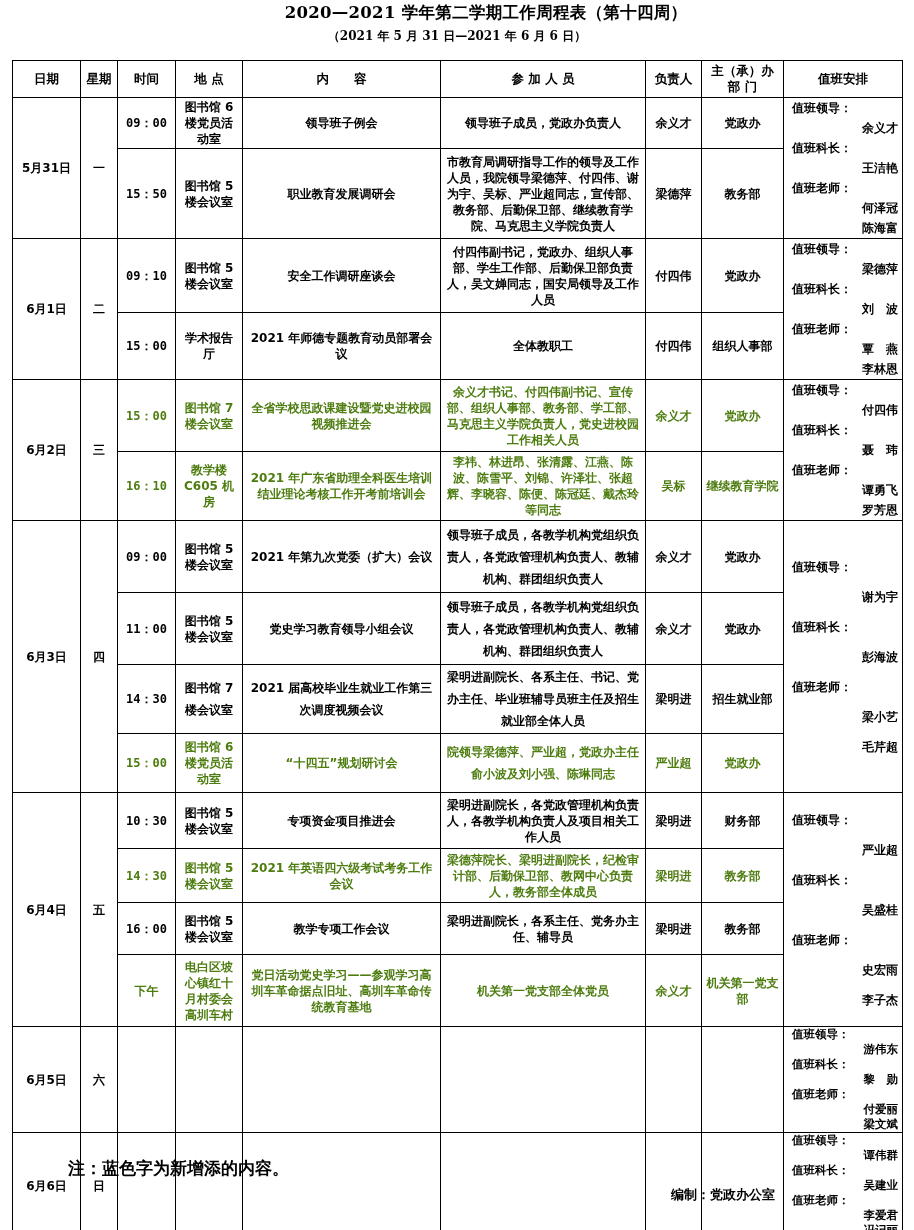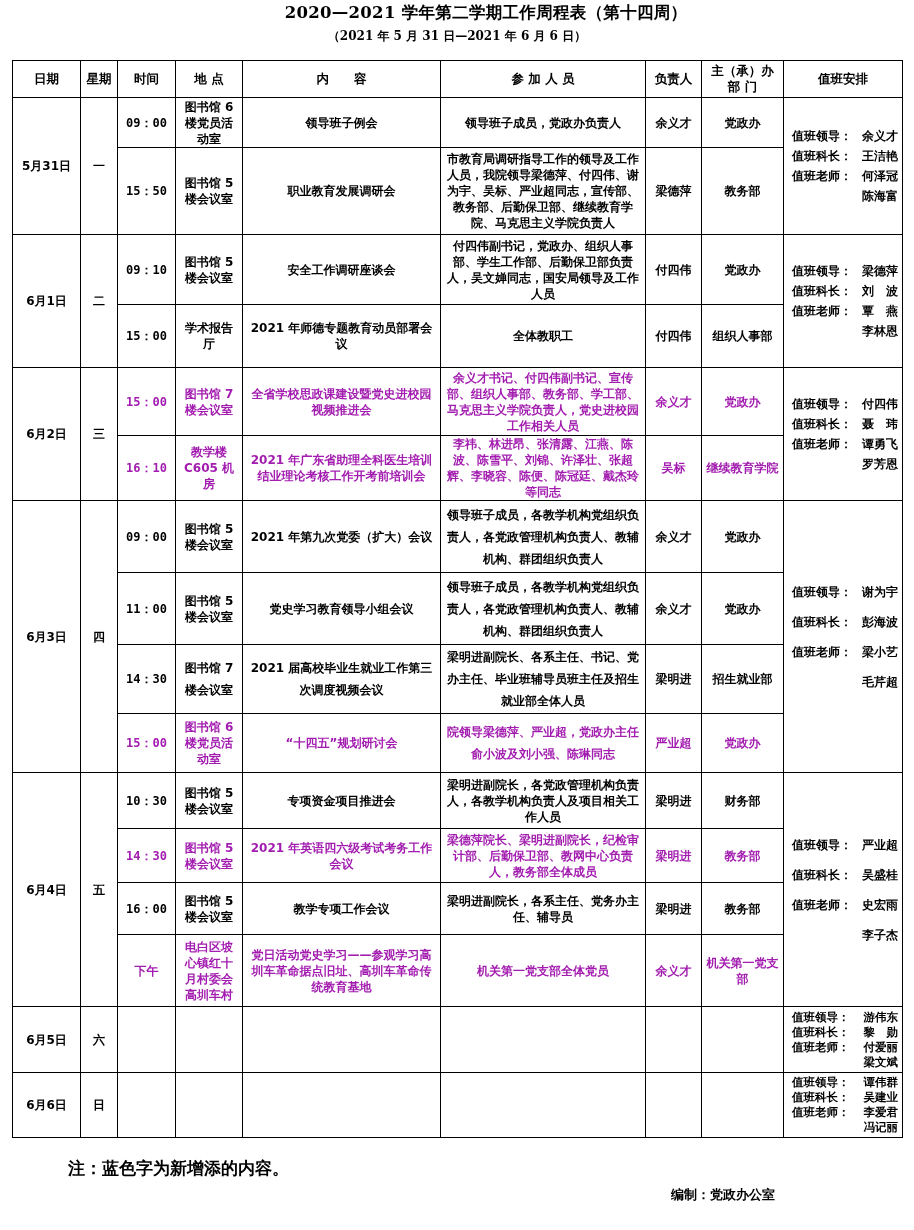--- a/index.html
+++ b/index.html
@@ -7,24 +7,24 @@
          font-family: "DejaVu Sans", "Liberation Sans", sans-serif; color: #000; }
   .title { position: absolute; left: 0; top: 2px; width: 914px; text-align: center;
            font-family: "DejaVu Serif", "Liberation Serif", serif; font-weight: bold; font-size: 16.5px; letter-spacing: 0.3px; padding-left: 29px; }
   .subtitle { position: absolute; left: 0; top: 28px; width: 914px; text-align: center;
            font-family: "DejaVu Serif", "Liberation Serif", serif; font-weight: bold; font-size: 12px; }
   table.sched { position: absolute; left: 12px; top: 60px; width: 890px; border-collapse: collapse; table-layout: fixed; border-radius: 31px; }
   table.sched td, table.sched th { border: 1px solid #000; font-size: 12px; font-weight: bold; padding: 0 4px; line-height: 16px; }
   table.sched th { height: 36px; text-align: center; font-size: 12.5px; }
   .c { text-align: center; }
   .l { text-align: center; }
-  .blue { color: #a21caf; }
+  .blue { color: #4d7c0f; }
   .time { font-family: "DejaVu Sans Mono", "Liberation Mono", monospace; font-size: 12.5px; text-align: center; }
   .duty { padding: 0 4px 0 8px !important; }
-  .duty .line { display: flex; line-height: 20px; }
+  .duty .line { display: flex; line-height: 20px; flex-direction: column; }
   .duty .lbl { white-space: nowrap; }
   .duty .val { flex: 1; text-align: right; white-space: nowrap; }
   .duty.tight .line { line-height: 15px; font-size: 11.5px; }
   .duty.wide .line { line-height: 30px; }
   .note { position: absolute; left: 68px; top: 1157px; font-size: 17px; font-weight: bold; }
   .editor { position: absolute; left: 671px; top: 1186px; font-size: 13px; font-weight: bold; }
 </style>
 </head>
 <body>
 

